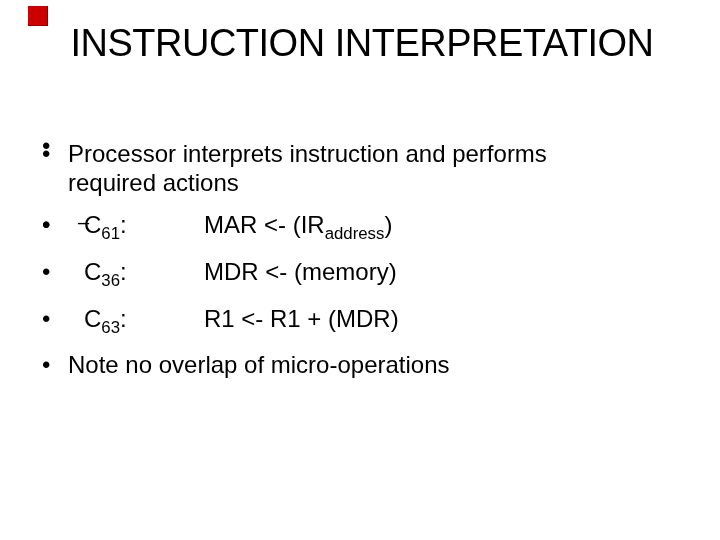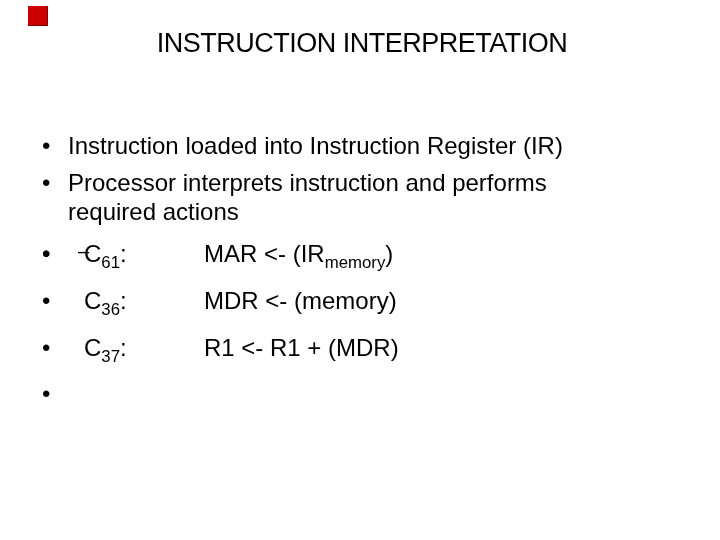--- a/index.html
+++ b/index.html
@@ -15,21 +15,21 @@
     position: absolute; left: 28px; top: 6px;
     width: 19px; height: 19px;
     background: #cc0000;
     border-right: 1px solid #7a0000;
     border-bottom: 1px solid #7a0000;
   }
 
   .title {
     position: absolute; top: 20px; left: 4px; right: 0;
     margin: 0; padding: 0;
-    font-size: 27px; font-weight: 400;
+    font-size: 38px; font-weight: 400;
     line-height: 47px; text-align: center;
     letter-spacing: -0.5px;
   }
 
   .content { position: absolute; top: 131px; left: 0; width: 720px; }
 
   .row { position: relative; }
   .lvl1 { font-size: 24px; line-height: 29px; padding-left: 68px; margin-top: 8px; }
   .lvl2 { font-size: 20px; line-height: 24px; padding-left: 103px; margin-top: 13px; }
   .row:first-child { margin-top: 0; }
@@ -46,22 +46,22 @@
 </style>
 </head>
 <body>
 
 <div class="slide">
   <div class="corner-square" style="background: rgb(204, 0, 0);"></div>
   <h1 class="title">
     <div>INSTRUCTION INTERPRETATION</div>
   </h1>
   <div class="content" id="content">
-      <div class="row lvl1"><span class="marker">•</span><span class="text">Instruction loaded into Instruction Register (IR)</span></div>
+      <div class="row lvl1"><span class="marker">•</span></div>
       <div class="row lvl1"><span class="marker">•</span><span class="text">Processor interprets instruction and performs<br>required actions</span></div>
       <div class="row lvl2"><span class="marker">–</span></div>
       <div class="row lvl1"><span class="marker">•</span></div>
-      <div class="row lvl1"><span class="marker">•</span><span class="text"><span class="tab-label">C<sub>61</sub>:</span>MAR &lt;- (IR<sub>memory</sub>)</span></div>
+      <div class="row lvl1"><span class="marker">•</span><span class="text"><span class="tab-label">C<sub>61</sub>:</span>MAR &lt;- (IR<sub>address</sub>)</span></div>
       <div class="row lvl1"><span class="marker">•</span><span class="text"><span class="tab-label">C<sub>36</sub>:</span>MDR &lt;- (memory)</span></div>
-      <div class="row lvl1"><span class="marker">•</span><span class="text"><span class="tab-label">C<sub>37</sub>:</span>R1 &lt;- R1 + (MDR)</span></div>
-      <div class="row lvl1"><span class="marker">•</span></div>
+      <div class="row lvl1"><span class="marker">•</span><span class="text"><span class="tab-label">C<sub>63</sub>:</span>R1 &lt;- R1 + (MDR)</span></div>
+      <div class="row lvl1"><span class="marker">•</span><span class="text">Note no overlap of micro-operations</span></div>
     </div>
 </div>
 
 </body></html>

